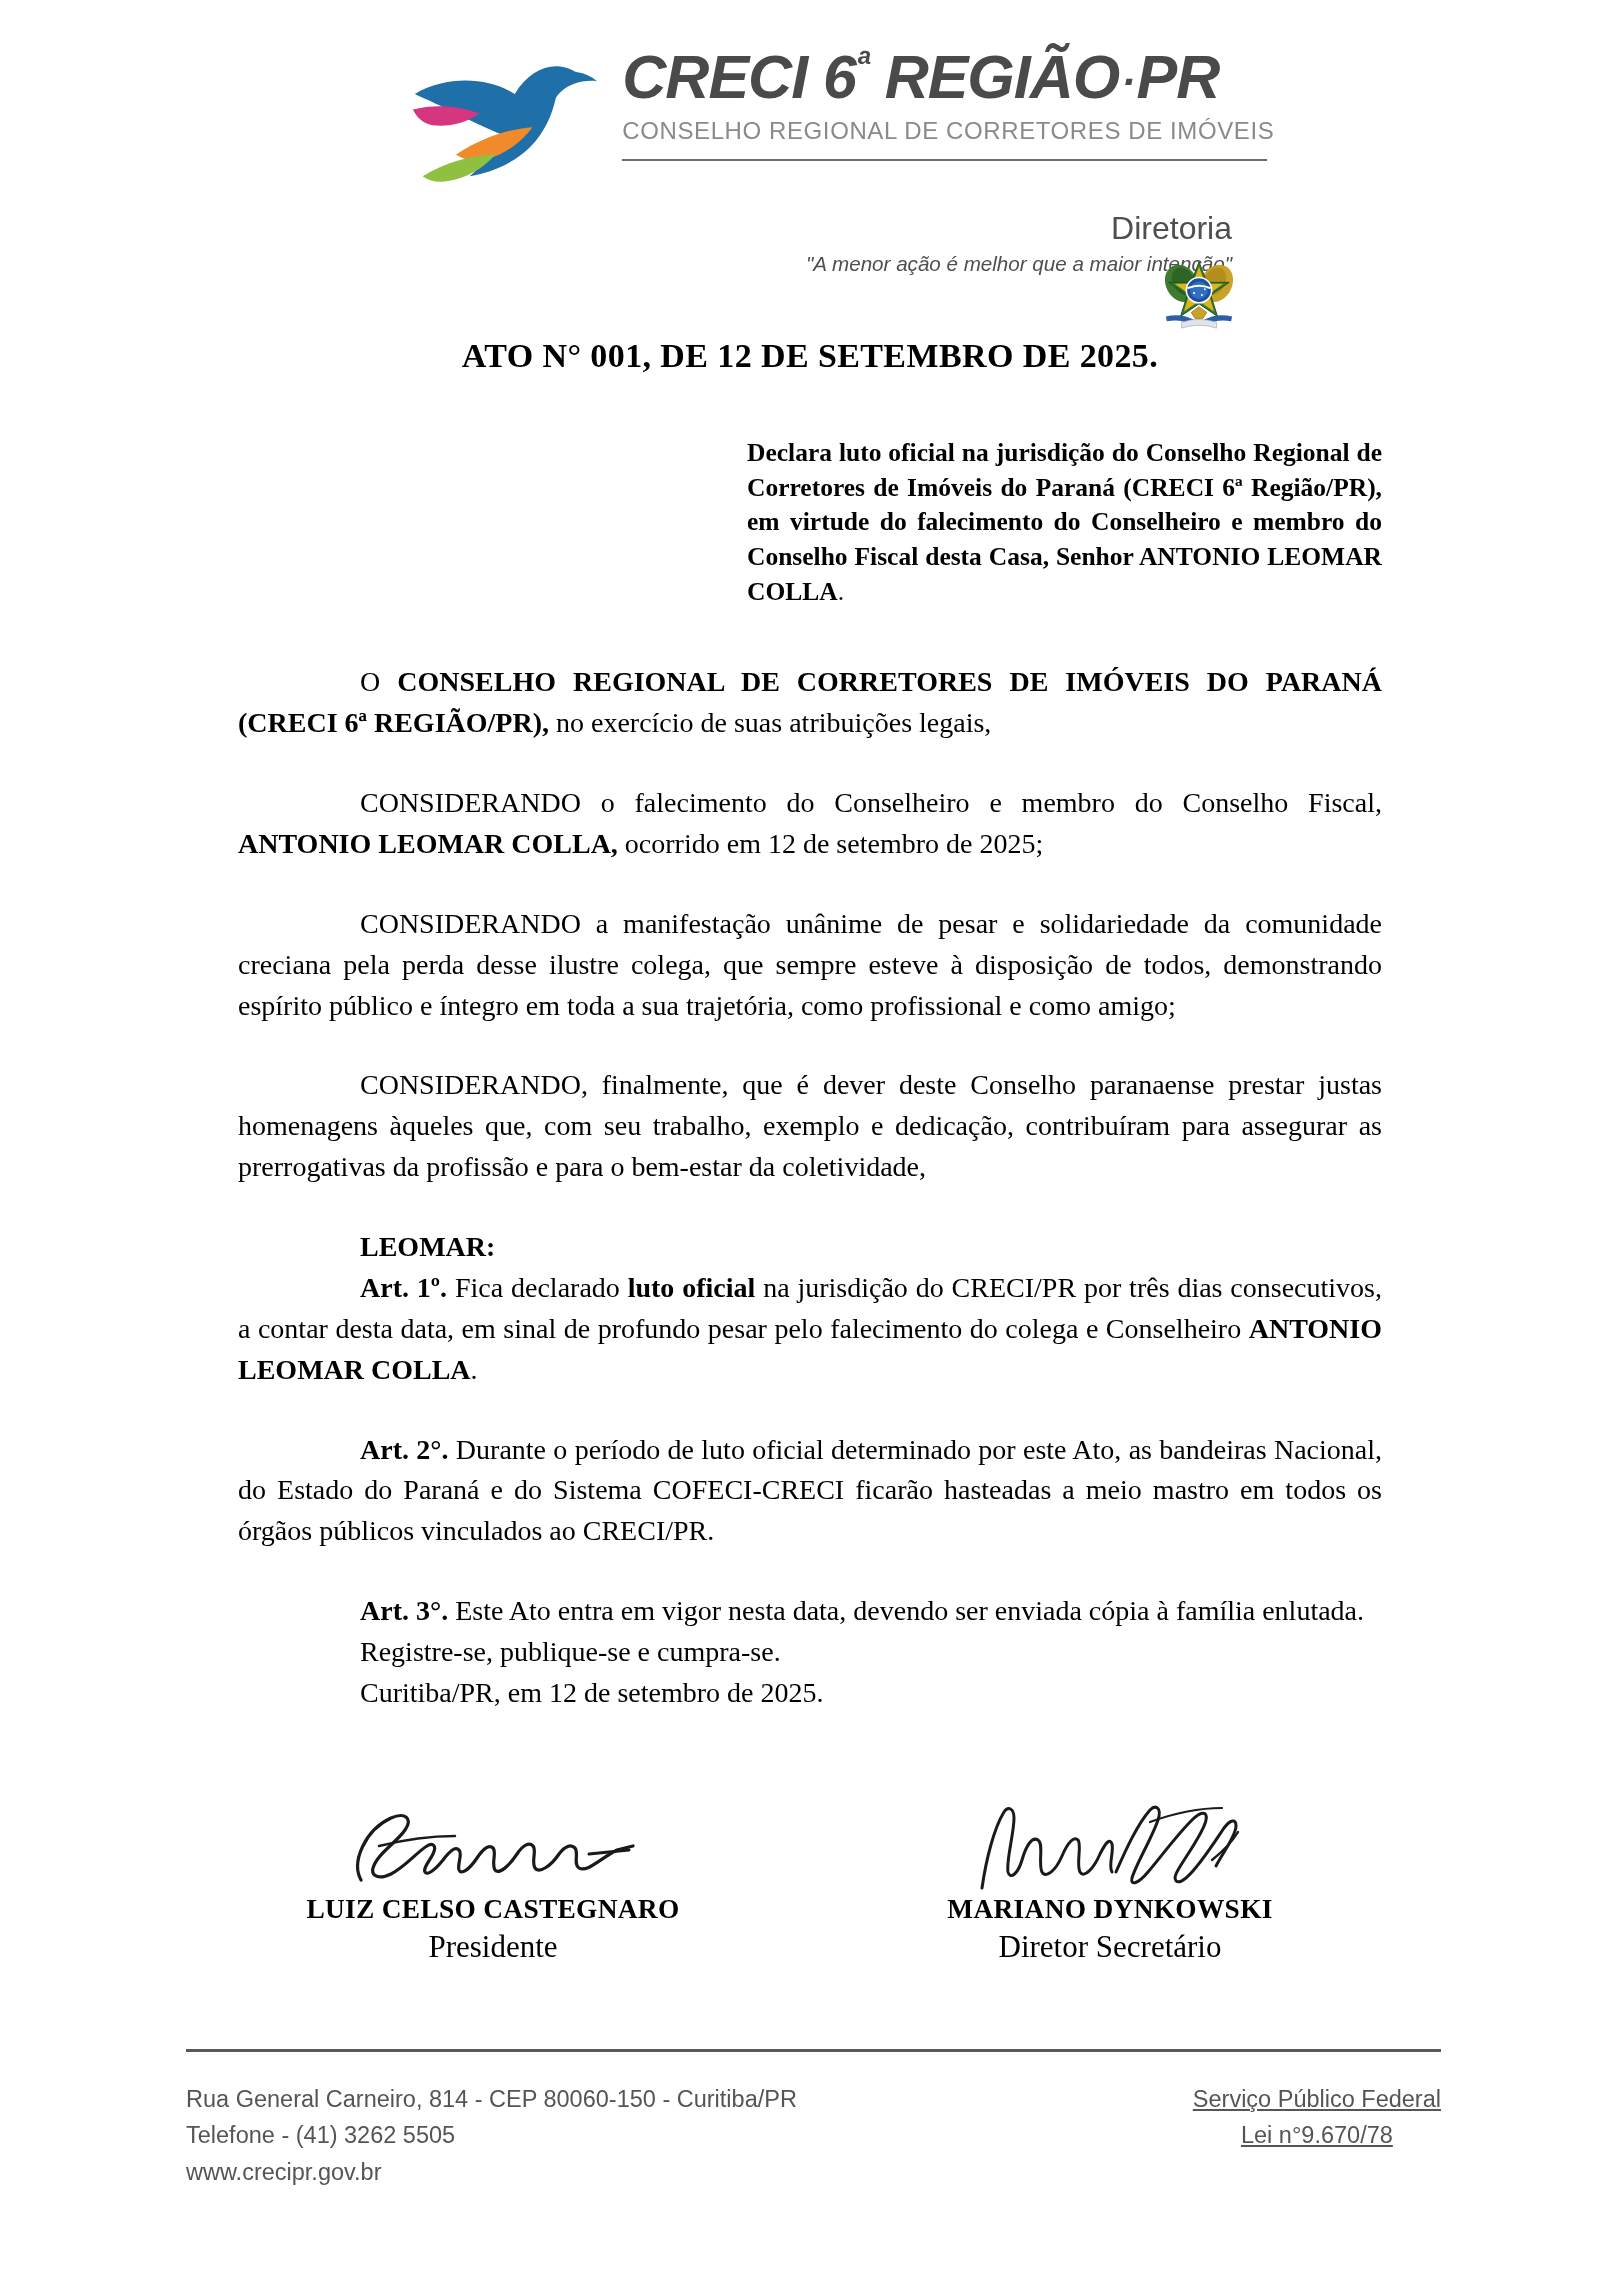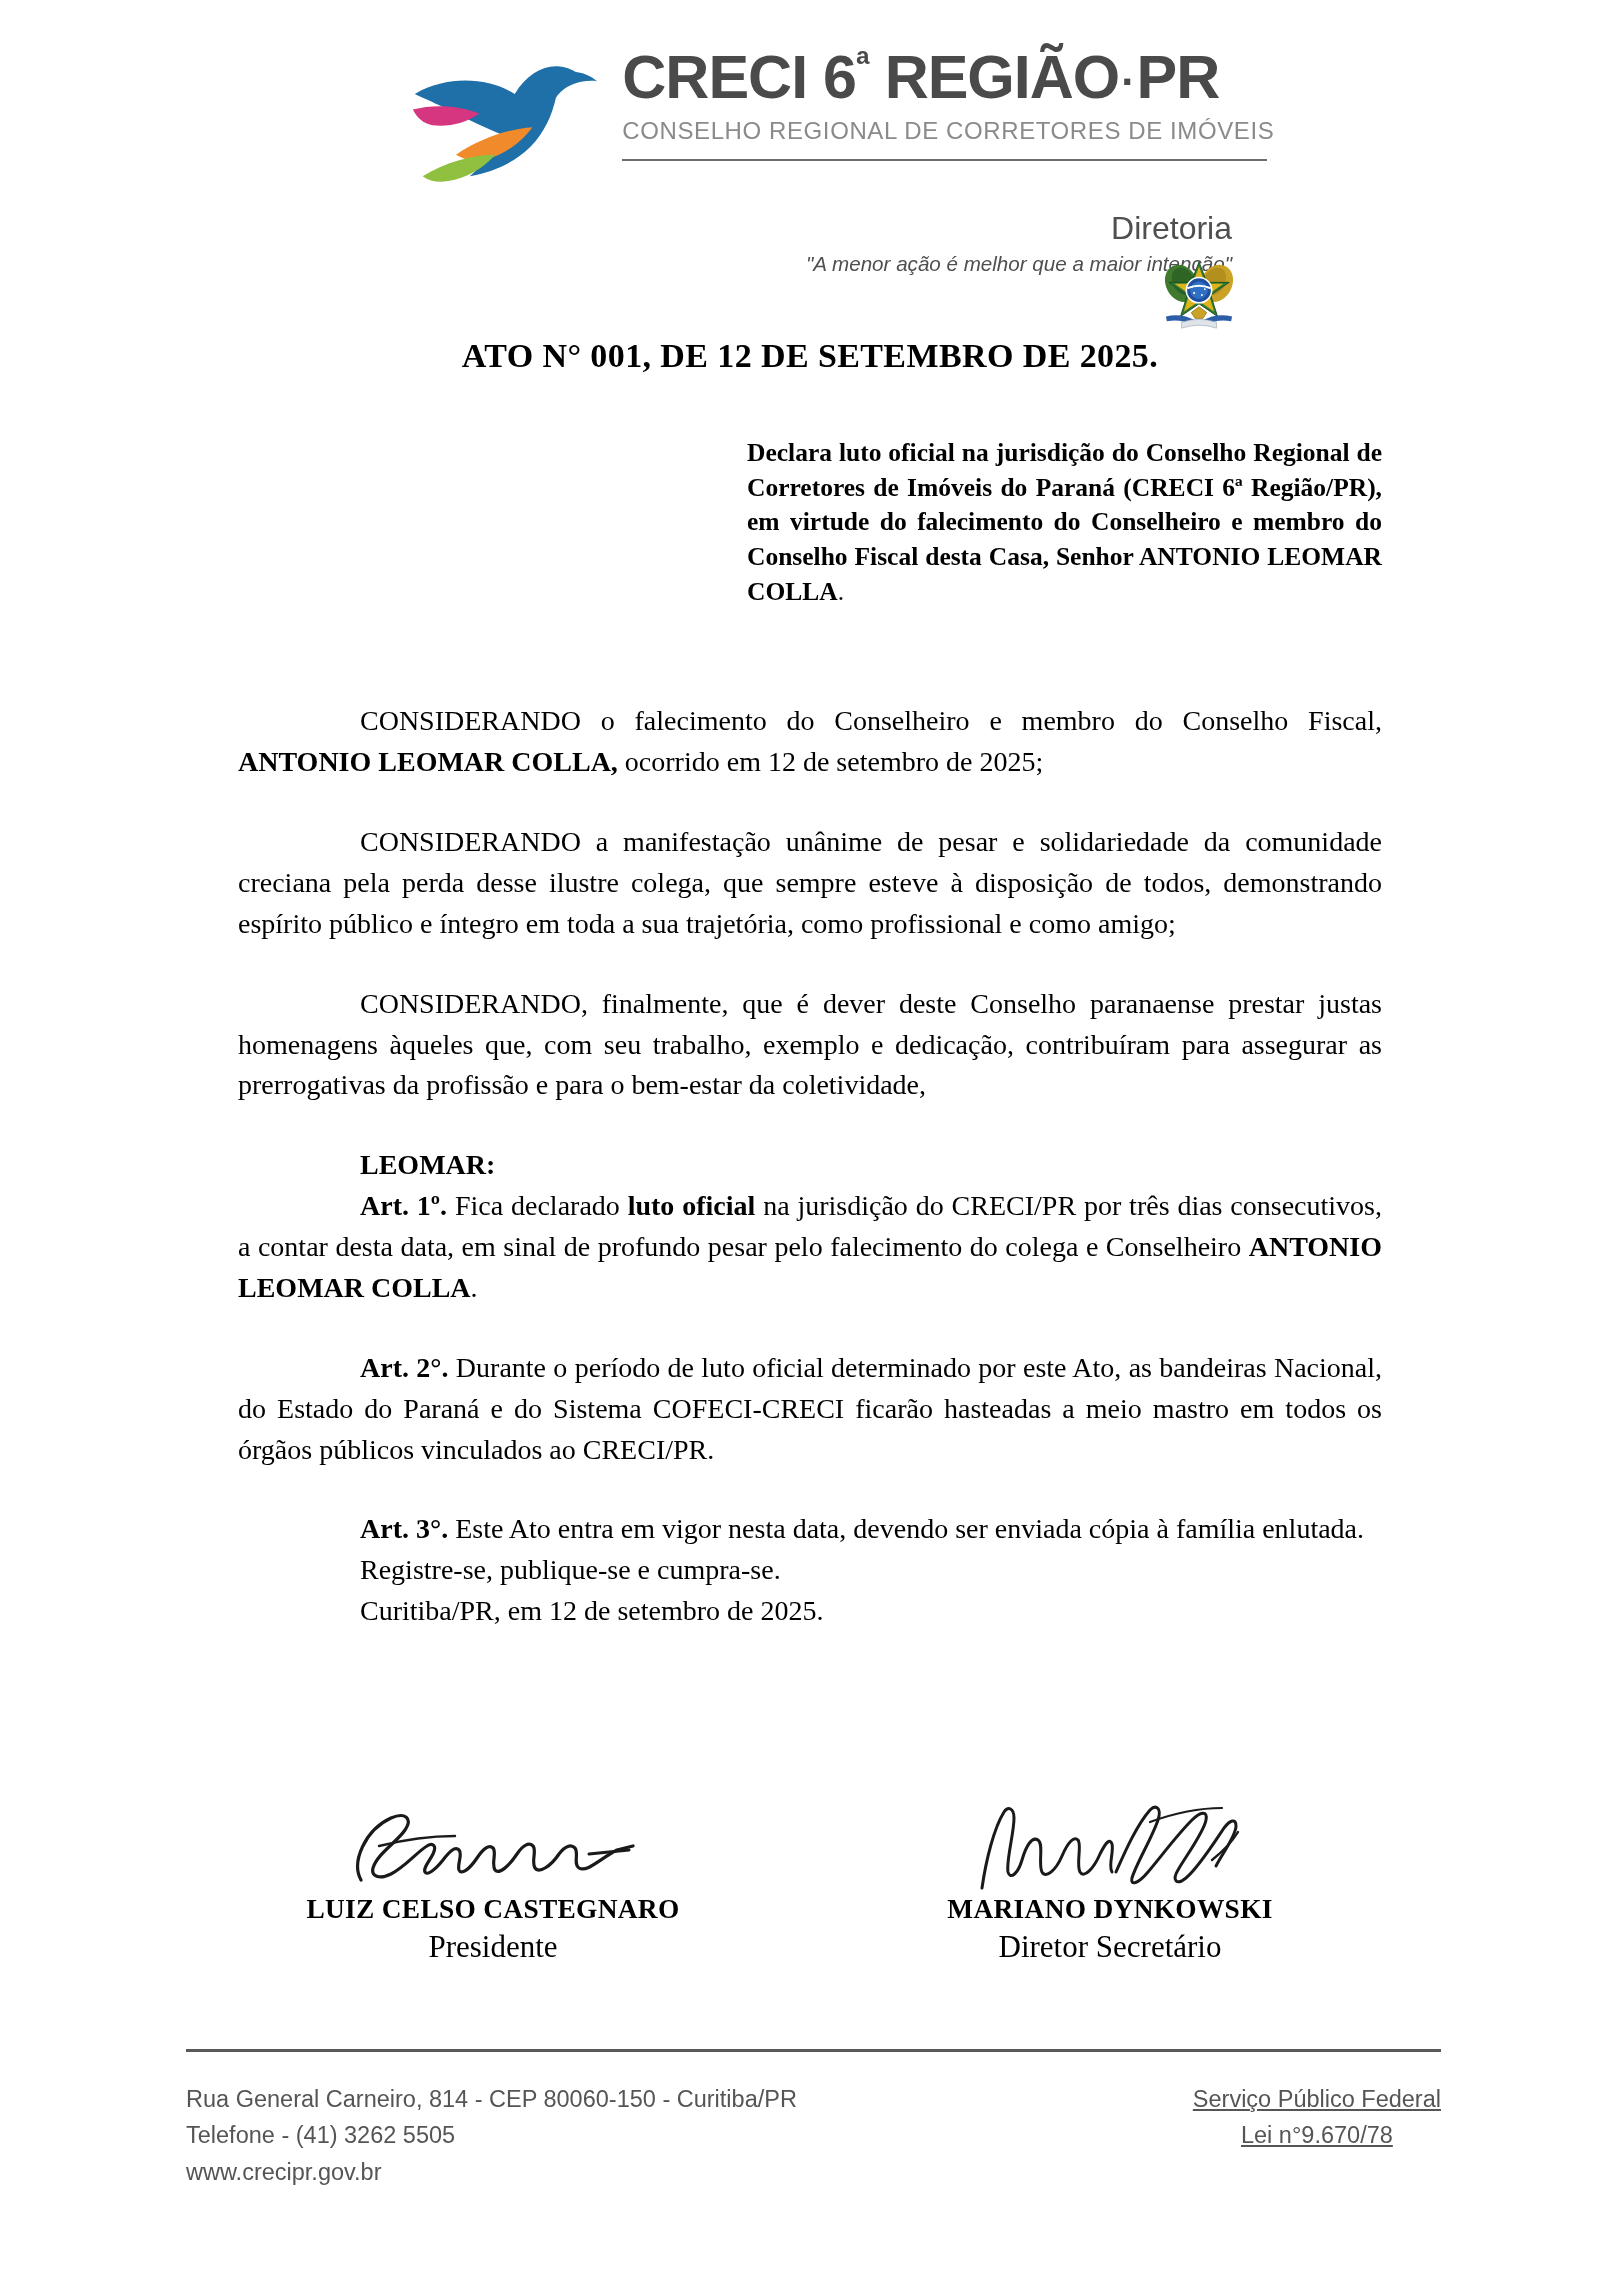--- a/index.html
+++ b/index.html
@@ -47,20 +47,21 @@
     padding-top: 13.7px;
   }
   .logo-title {
     font-family: "Liberation Sans", sans-serif;
     font-weight: bold;
     font-size: 61px;
     letter-spacing: -1px;
     color: #4a4a4a;
     line-height: 1;
     white-space: nowrap;
+    font-style: italic;
   }
   .logo-title .ord {
     font-size: 37px;
     vertical-align: super;
     line-height: 0;
   }
   .logo-title .mid-dot {
     font-size: 43px;
     vertical-align: middle;
     padding: 0 2px;
@@ -260,20 +261,21 @@
   <div class="doc-title">ATO N° 001, DE 12 DE SETEMBRO DE 2025.</div>
 
   <div class="content">
 
     <div class="ementa">
       <span>Declara luto oficial na jurisdição do Conselho Regional de Corretores de Imóveis do Paraná (CRECI 6ª Região/PR), em virtude do falecimento do Conselheiro e membro do Conselho Fiscal desta Casa, Senhor ANTONIO LEOMAR COLLA</span><span class="reg">.</span>
     </div>
 
     <div class="gap-lg"></div>
 
+    <p class="body-par"><span>O </span><b class="strong">CONSELHO REGIONAL DE CORRETORES DE IMÓVEIS DO PARANÁ (CRECI 6ª REGIÃO/PR),</b><span> no exercício de suas atribuições legais,</span></p>
 
     <div class="gap-md"></div>
 
     <p class="body-par"><span>CONSIDERANDO o falecimento do Conselheiro e membro do Conselho Fiscal, </span><b class="strong">ANTONIO LEOMAR COLLA,</b><span> ocorrido em 12 de setembro de 2025;</span></p>
 
     <div class="gap-md"></div>
 
     <p class="body-par"><span>CONSIDERANDO a manifestação unânime de pesar e solidariedade da comunidade creciana pela perda desse ilustre colega, que sempre esteve à disposição de todos, demonstrando espírito público e íntegro em toda a sua trajetória, como profissional e como amigo;</span></p>
 
     <div class="gap-md"></div>

